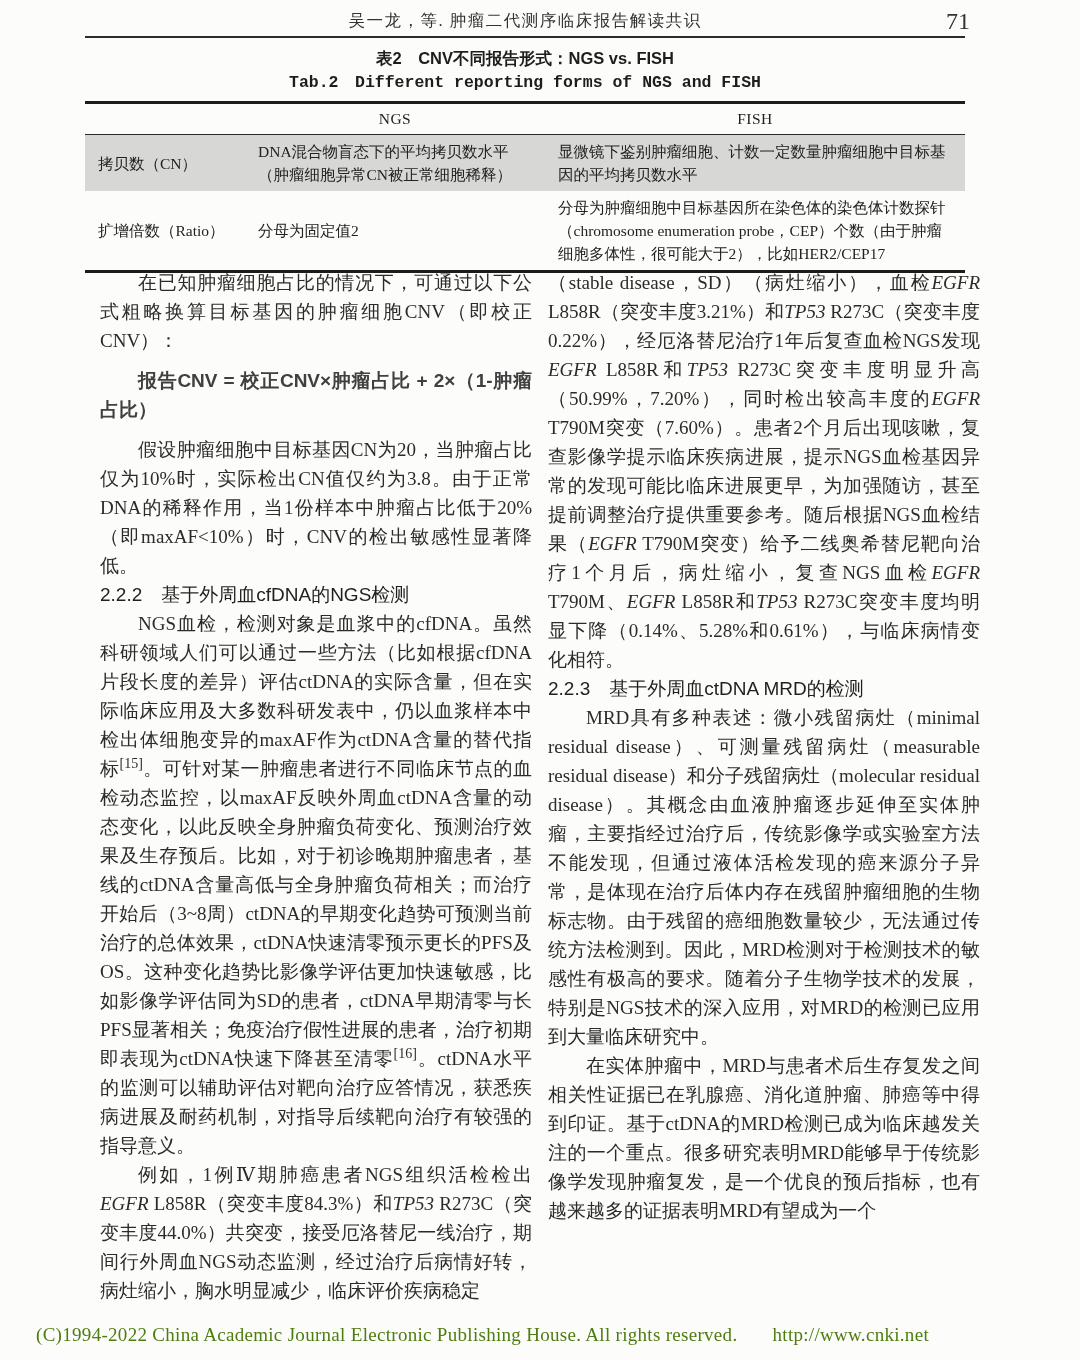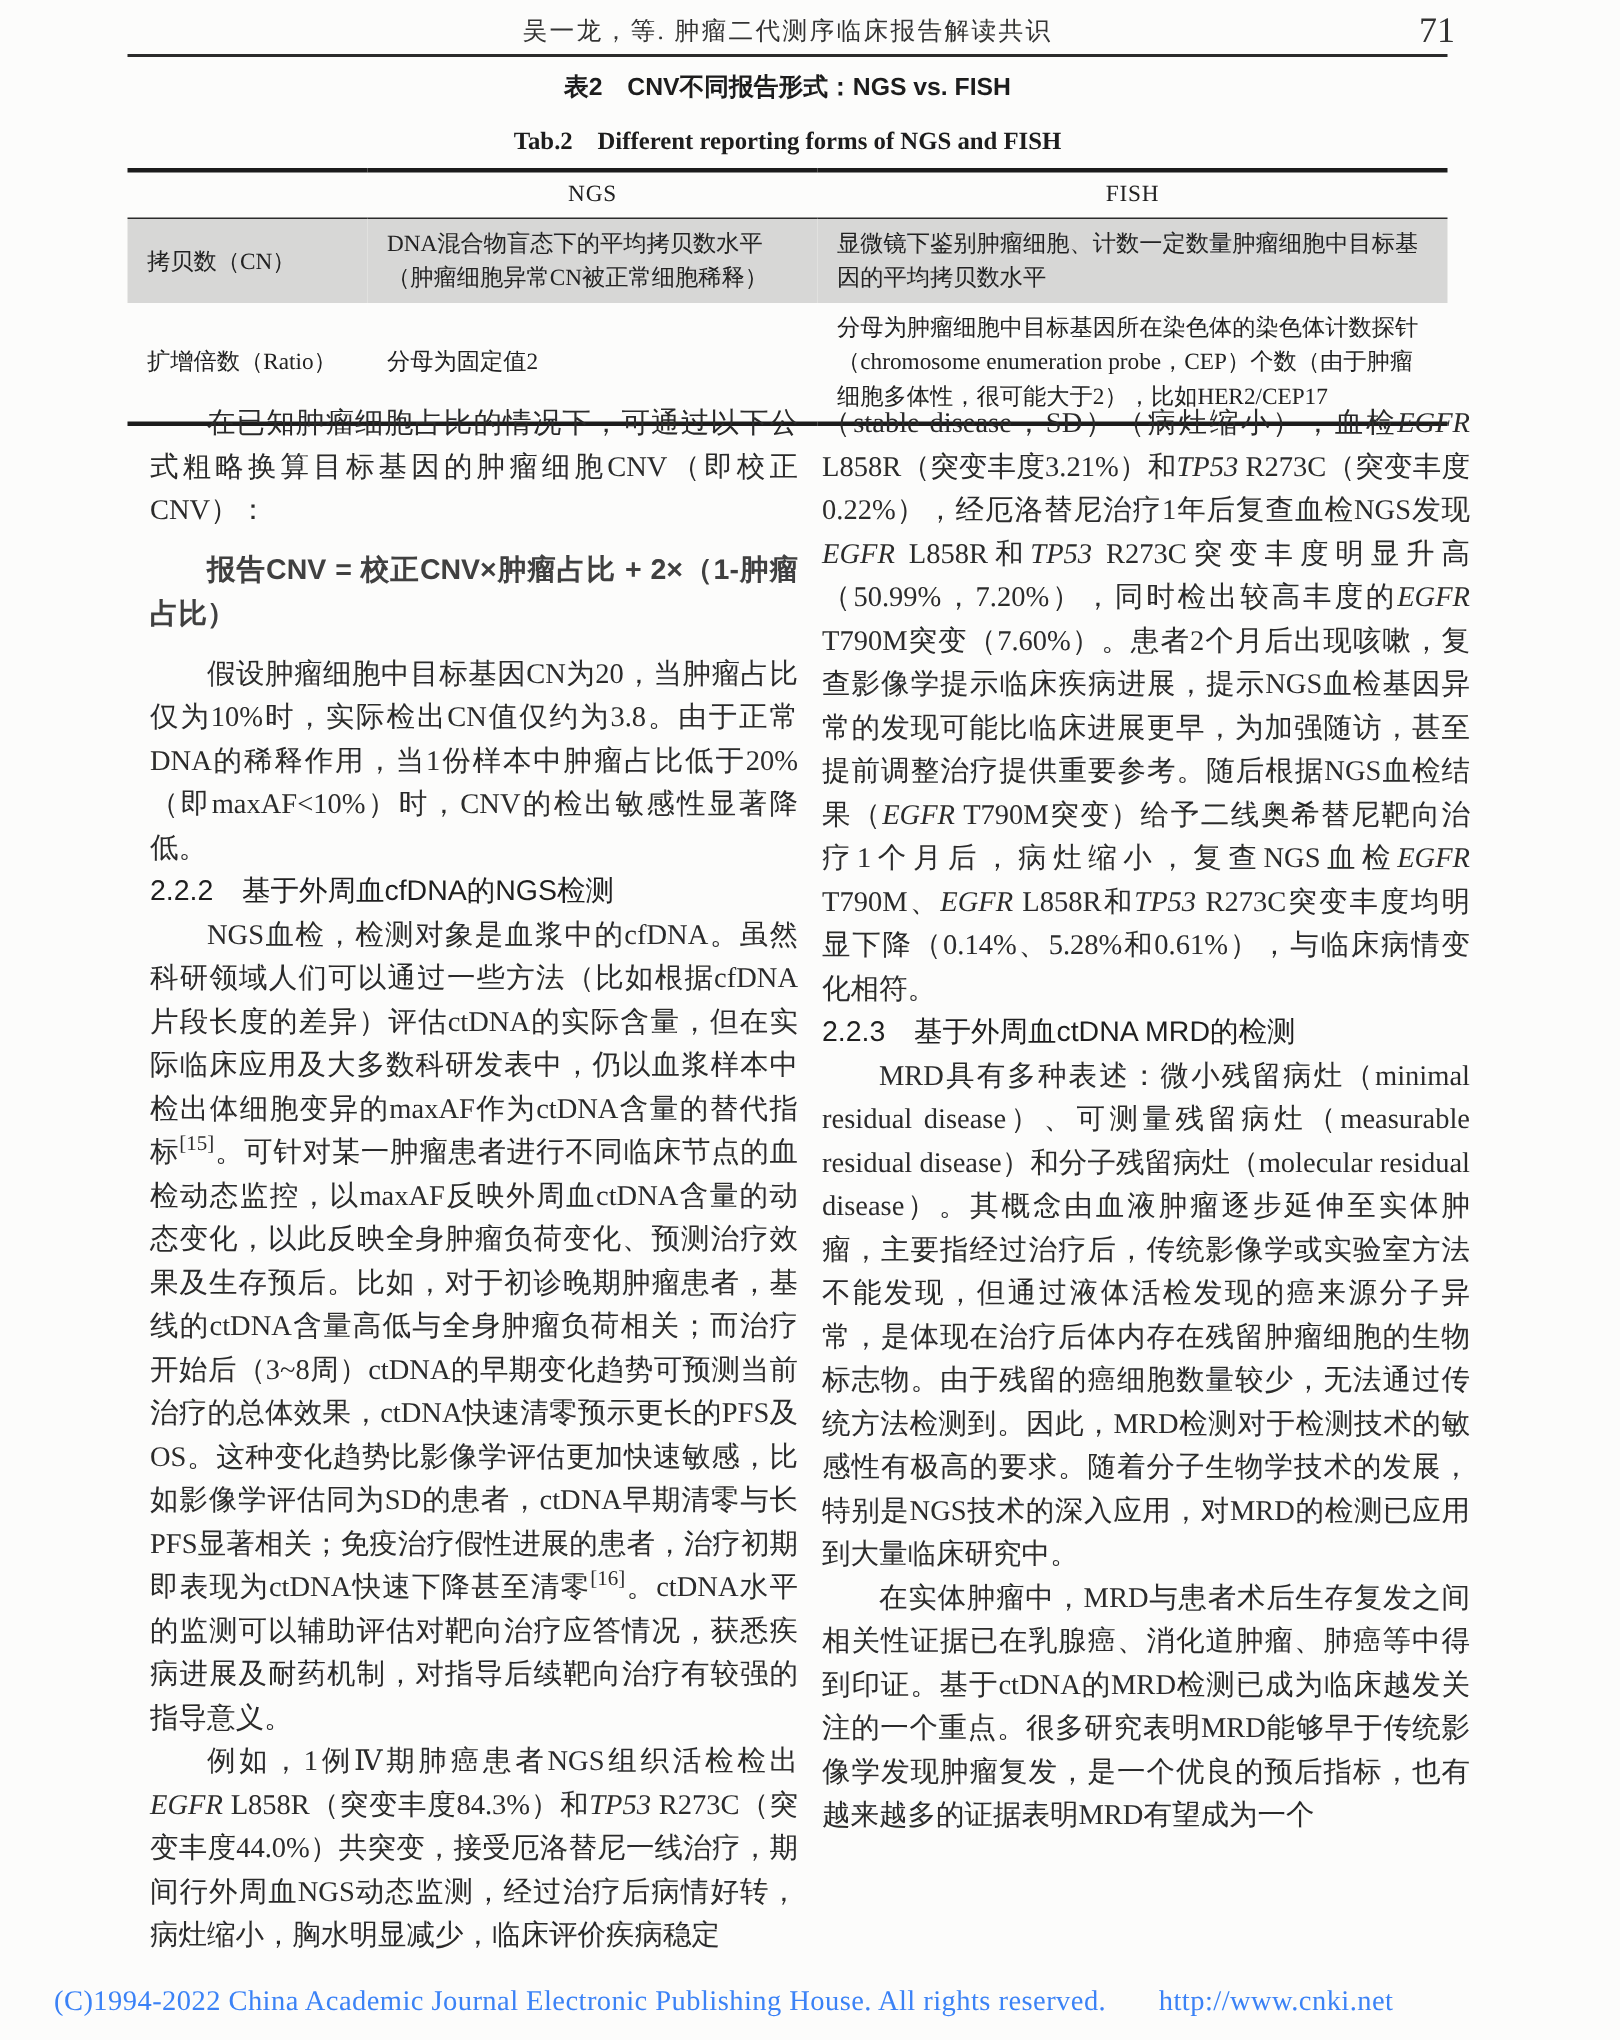--- a/index.html
+++ b/index.html
@@ -21,21 +21,21 @@
   .head-rule{
     position:absolute;top:36px;left:85px;width:880px;
     border-top:2px solid #2b2b2b;height:0;
   }
   
   .table-block{position:absolute;top:46px;left:85px;width:880px;}
   .tbl-title{
     text-align:center;font-weight:bold;font-size:16.5px;line-height:24px;
     font-family:"Liberation Sans","DejaVu Sans",sans-serif;color:#1d1d1d;
   }
-  .tbl-title.en{margin-top:12px;margin-bottom:6px;font-family:Liberation Serif, serif;}
+  .tbl-title.en{margin-top:1px;margin-bottom:6px;font-family:Liberation Mono, monospace;}
   table.cnv{
     width:880px;border-collapse:collapse;table-layout:fixed;
     border-top:3px solid #1c1c1c;border-bottom:3px solid #1c1c1c;
     font-size:15.5px;color:#222;
   }
   table.cnv col.c1{width:160px;}
   table.cnv col.c2{width:300px;}
   table.cnv col.c3{width:420px;}
   table.cnv th{
     font-weight:normal;font-size:15.5px;height:28px;
@@ -62,21 +62,21 @@
   }
   .para.heading{
     font-family:"Liberation Sans","DejaVu Sans",sans-serif;
     color:#1f1f1f;
   }
   .para sup{font-size:14px;line-height:0;}
   .para i{font-style:italic;}
   
   .footer{
     position:absolute;top:1324px;left:36px;width:1010px;
-    font-size:19px;color:#3b82f6;letter-spacing:.3px;white-space:nowrap;
+    font-size:19px;color:#4d7c0f;letter-spacing:.3px;white-space:nowrap;
   }
   .footer .url{margin-left:30px;}
 </style>
 </head>
 <body>
 
 <div class="running-head">吴一龙，等. 肿瘤二代测序临床报告解读共识</div>
 <div class="page-num">71</div>
 <div class="head-rule"></div>
 

